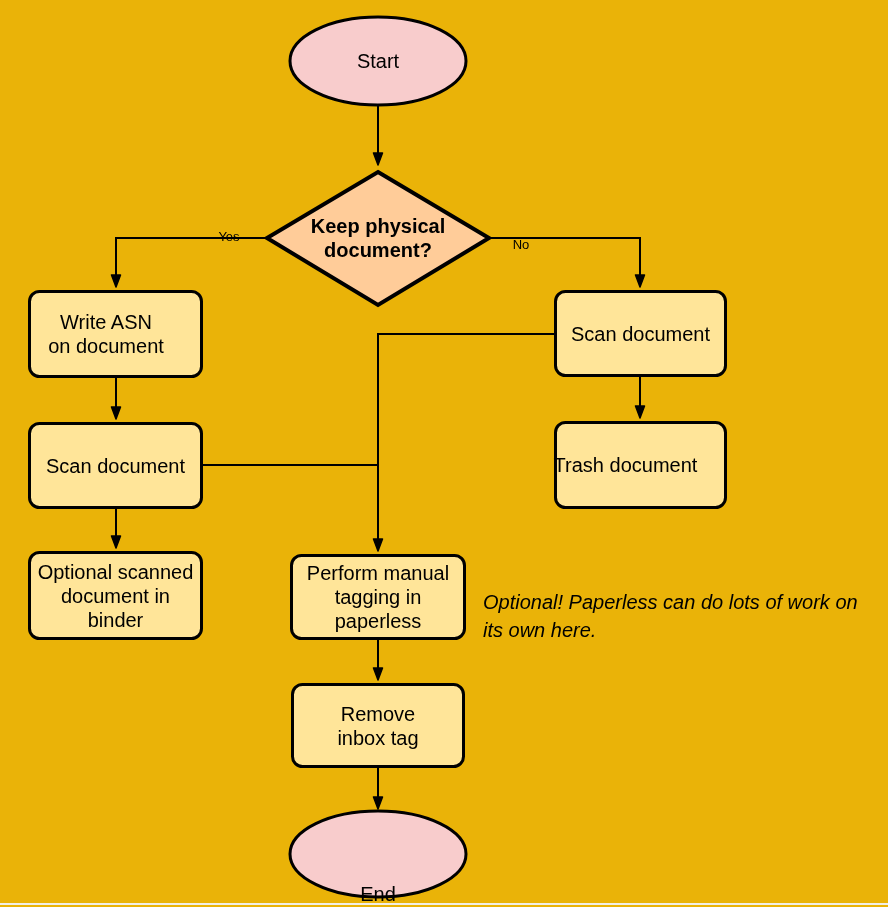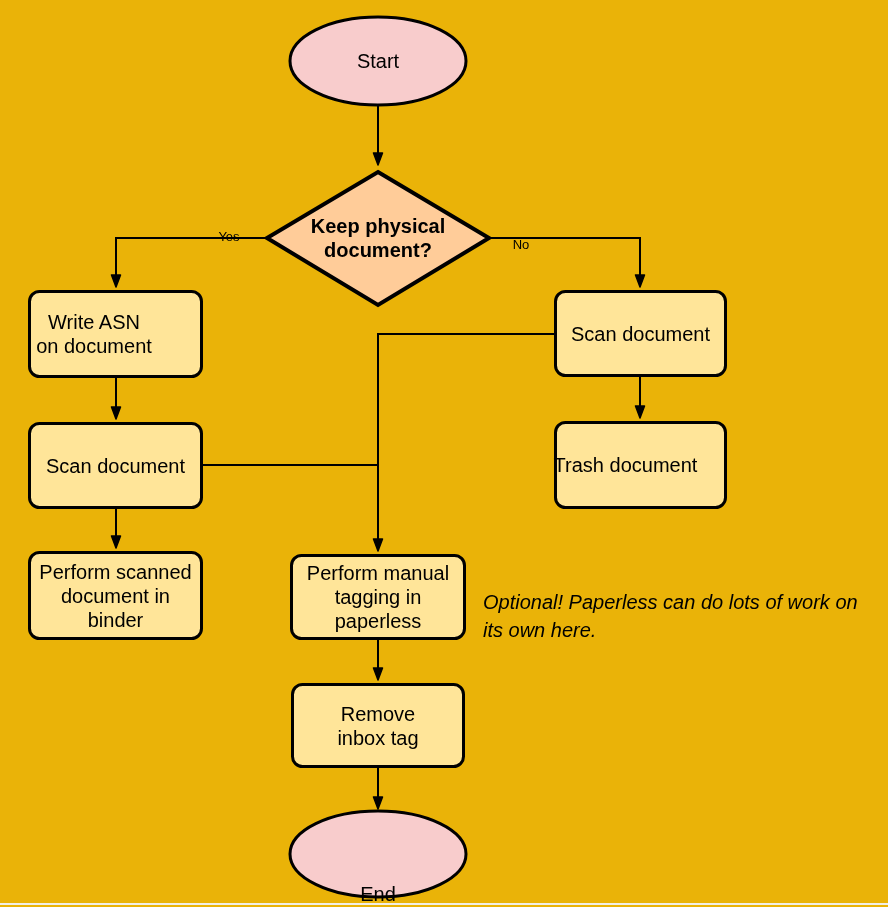--- a/index.html
+++ b/index.html
@@ -107,26 +107,26 @@
     <rect class="shape" x="291.5" y="555.5" width="173" height="83" rx="10" fill="#FFE599"></rect>
     <rect class="shape" x="292.5" y="684.5" width="171" height="82" rx="10" fill="#FFE599"></rect>
     <ellipse class="shape" cx="378" cy="854" rx="88" ry="43" fill="#F8CCCC"></ellipse>
   </svg>
 
   <div class="node-label" style="left:290px; top:17px; width:176px; height:88px;">Start</div>
 
   <div class="node-label" style="left:266px; top:171px; width:224px; height:134px;font-weight:bold;">Keep physical
 document?</div>
 
-  <div class="node-label" style="left:12px; top:290px; width:164px; height:88px;border-radius:17px;">Write ASN
+  <div class="node-label" style="left:24px; top:290px; width:164px; height:88px;border-radius:17px;">Write ASN
 on document</div>
 
   <div class="node-label" style="left:28px; top:422px; width:175px; height:87px;">Scan document</div>
 
-  <div class="node-label" style="left:28px; top:551px; width:175px; height:89px;">Perform scanned
+  <div class="node-label" style="left:28px; top:551px; width:175px; height:89px;">Optional scanned
 document in
 binder</div>
 
   <div class="node-label" style="left:554px; top:290px; width:173px; height:87px;">Scan document</div>
 
   <div class="node-label" style="left:539px; top:421px; width:173px; height:88px;">Trash document</div>
 
   <div class="node-label" style="left:290px; top:554px; width:176px; height:86px;">Perform manual
 tagging in
 paperless</div>

